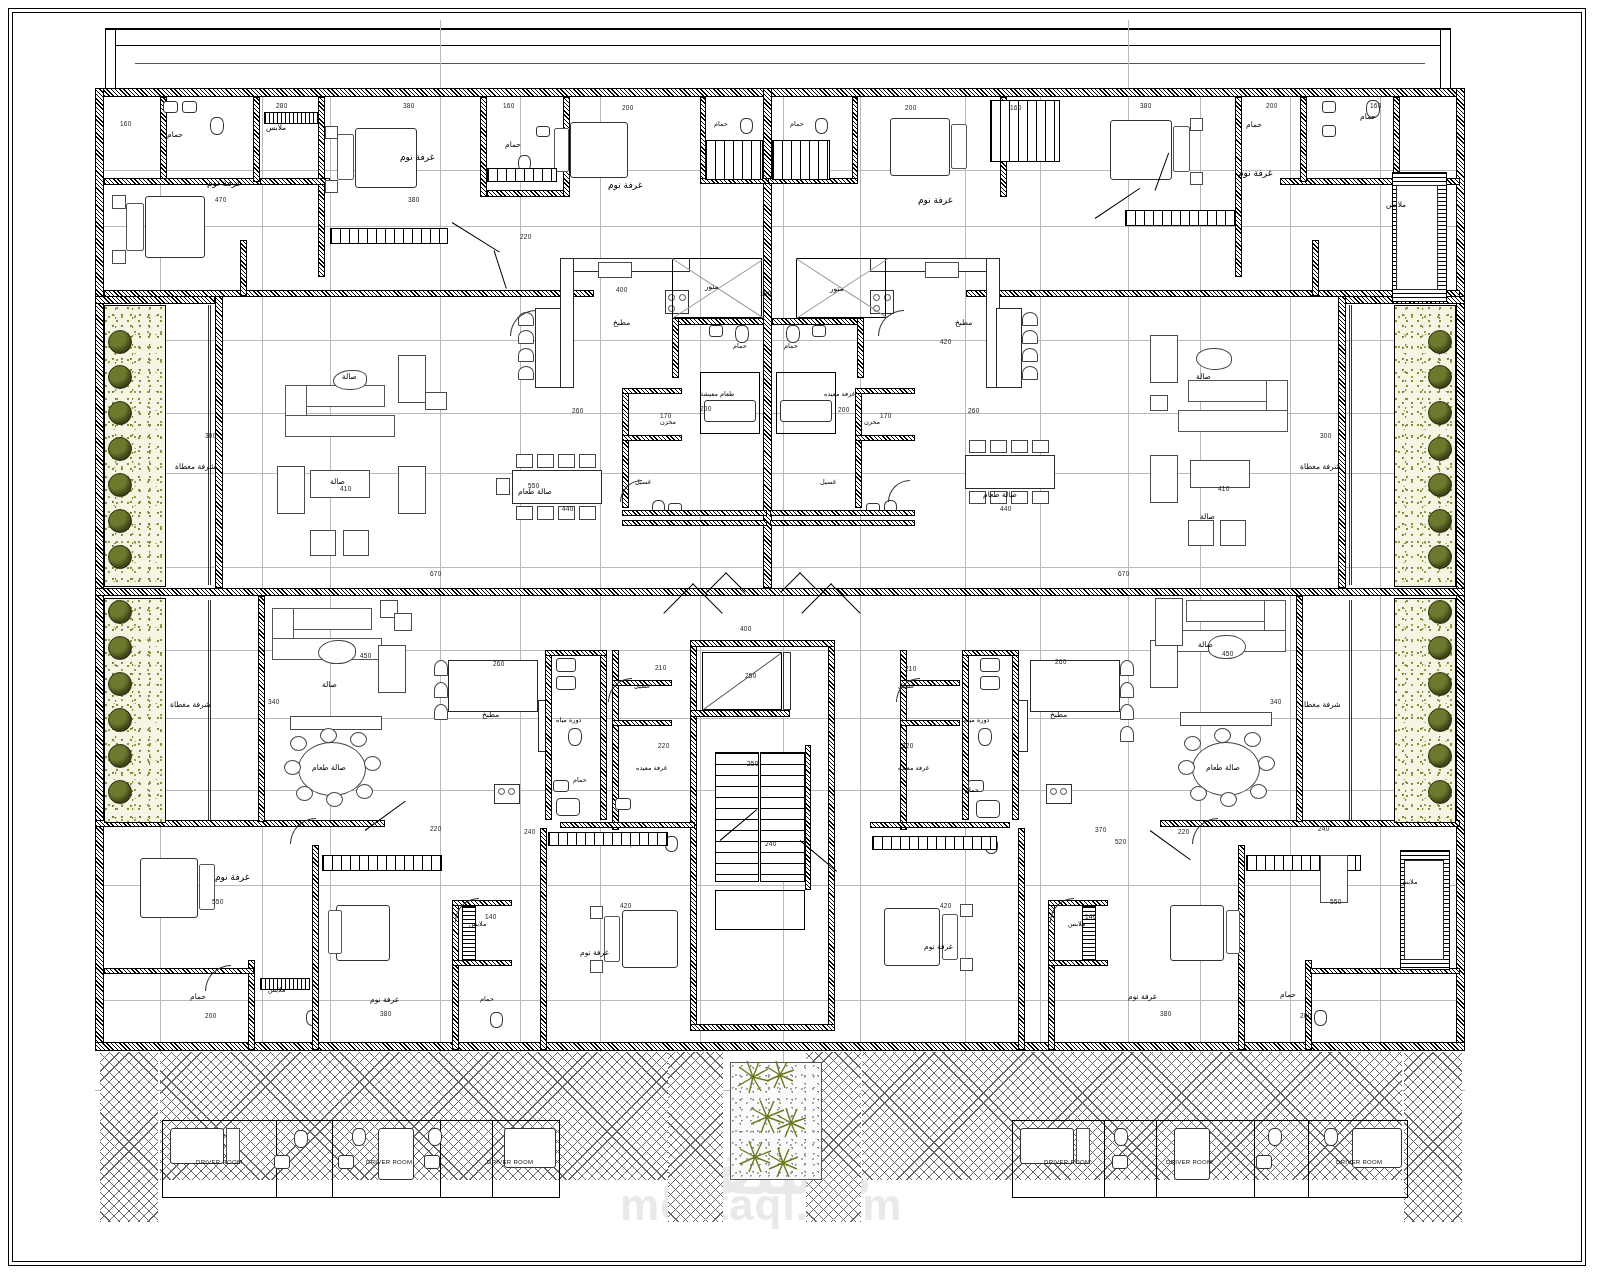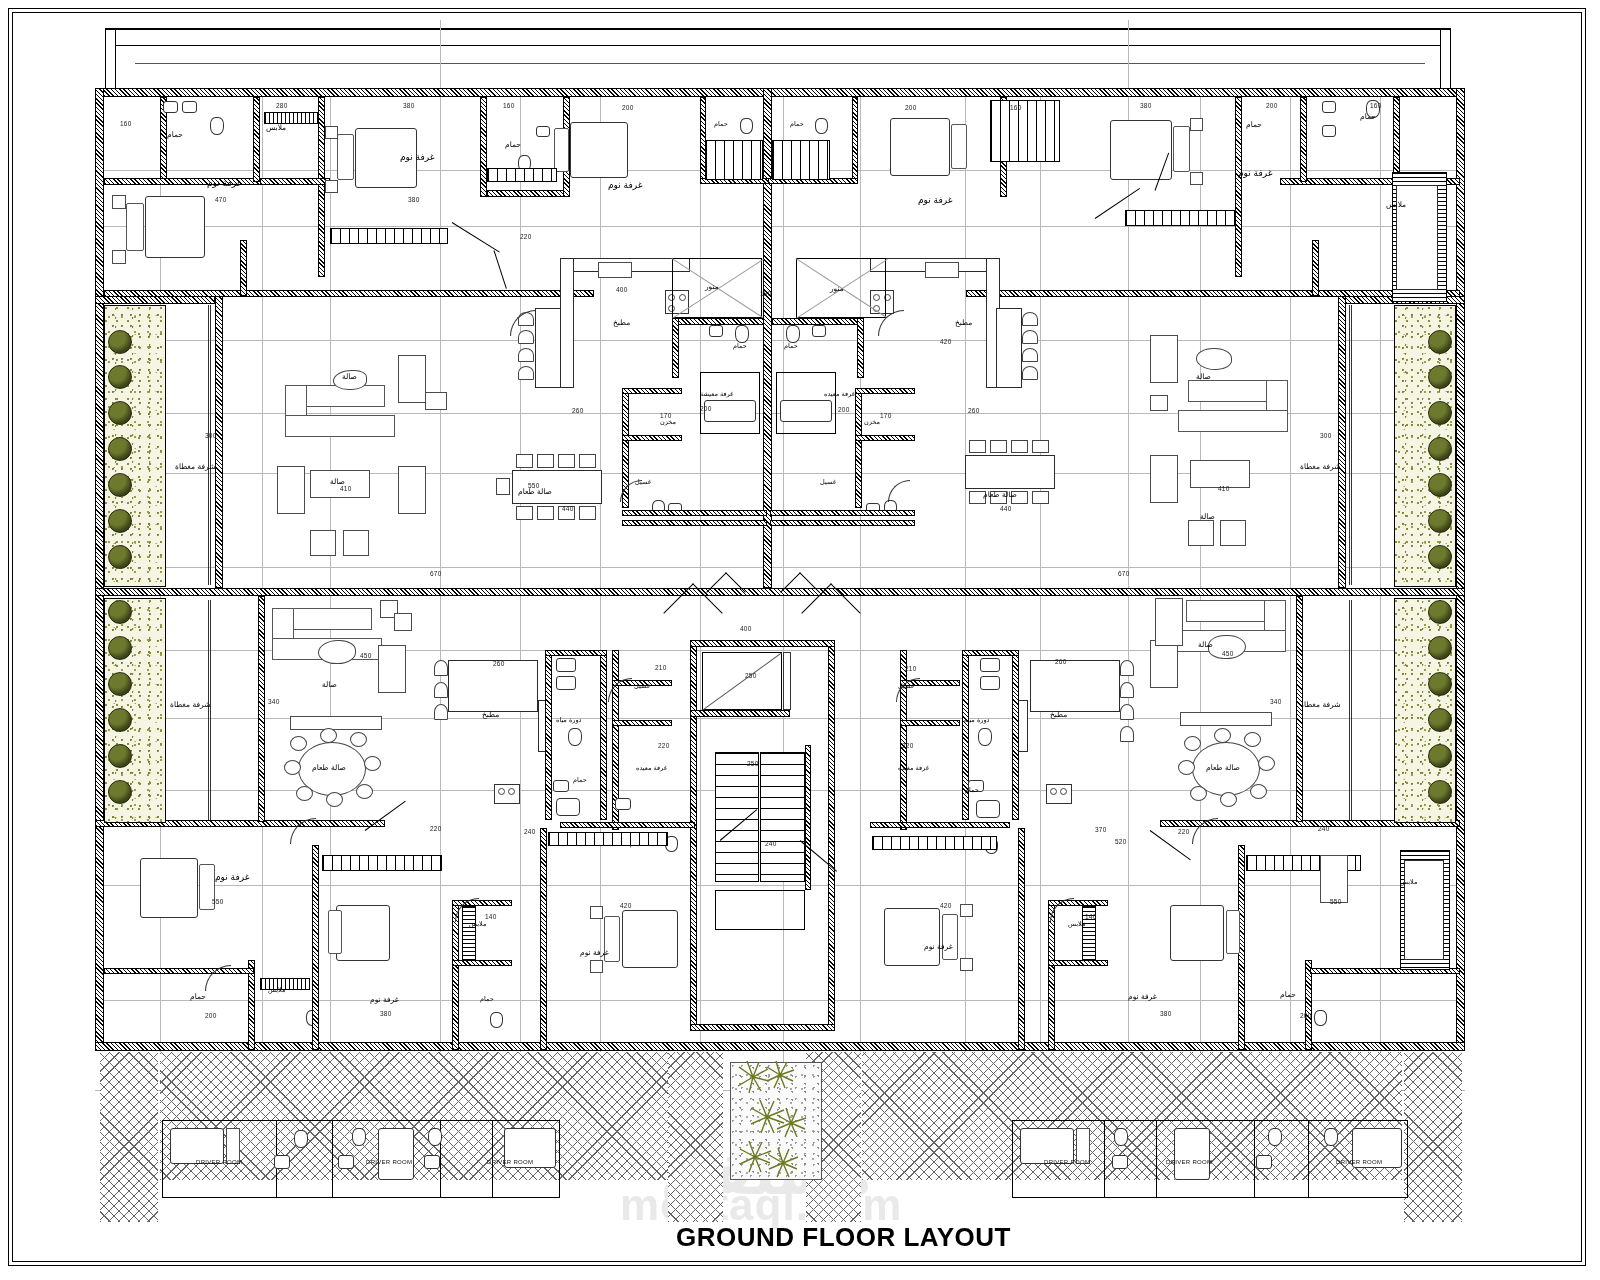--- a/index.html
+++ b/index.html
@@ -296,21 +296,21 @@
   <div class="lbl sm" style="left:705px;top:282px;">منور</div>
 
   <div class="wall" style="left:672px;top:318px;width:92px;height:7px;"></div>
   <div class="wall" style="left:672px;top:318px;width:7px;height:60px;"></div>
   <div class="wc" style="left:735px;top:325px;width:14px;height:18px;"></div>
   <div class="sink" style="left:709px;top:325px;width:14px;height:12px;"></div>
   <div class="lbl xs" style="left:733px;top:342px;">حمام</div>
 
   <div class="room" style="left:700px;top:372px;width:60px;height:62px;"></div>
   <div class="bed" style="left:704px;top:400px;width:52px;height:22px;"></div>
-  <div class="lbl xs" style="left:700px;top:390px;">غرفة معيشة</div>
+  <div class="lbl xs" style="left:700px;top:390px;">طعام معيشة</div>
 
   <div class="wall" style="left:622px;top:388px;width:7px;height:120px;"></div>
   <div class="wall" style="left:622px;top:388px;width:60px;height:6px;"></div>
   <div class="wall" style="left:622px;top:435px;width:60px;height:6px;"></div>
   <div class="lbl xs" style="left:660px;top:418px;">مخزن</div>
   <div class="lbl xs" style="left:635px;top:478px;">غسيل</div>
   <div class="wc" style="left:652px;top:500px;width:13px;height:16px;"></div>
   <div class="sink" style="left:668px;top:503px;width:14px;height:11px;"></div>
   <div class="wall" style="left:622px;top:510px;width:145px;height:6px;"></div>
   <div class="wall" style="left:622px;top:520px;width:145px;height:6px;"></div>
@@ -747,15 +747,14 @@
       <div class="dim" style="left: 380px; top: 1010px;">380</div>
       <div class="dim" style="left: 1160px; top: 1010px;">380</div>
       <div class="dim" style="left: 205px; top: 1012px;">200</div>
       <div class="dim" style="left: 1300px; top: 1012px;">200</div>
       <div class="dim" style="left: 485px; top: 913px;">140</div>
       <div class="dim" style="left: 1085px; top: 913px;">140</div>
       <div class="dim" style="left: 1095px; top: 826px;">370</div>
       <div class="dim" style="left: 1115px; top: 838px;">520</div>
     </div>
 
-  <div class="title" style="left:676px;top:1222px;">GROUND FLOOR LAYOUT</div>
 
 </div>
 
 </body></html>

